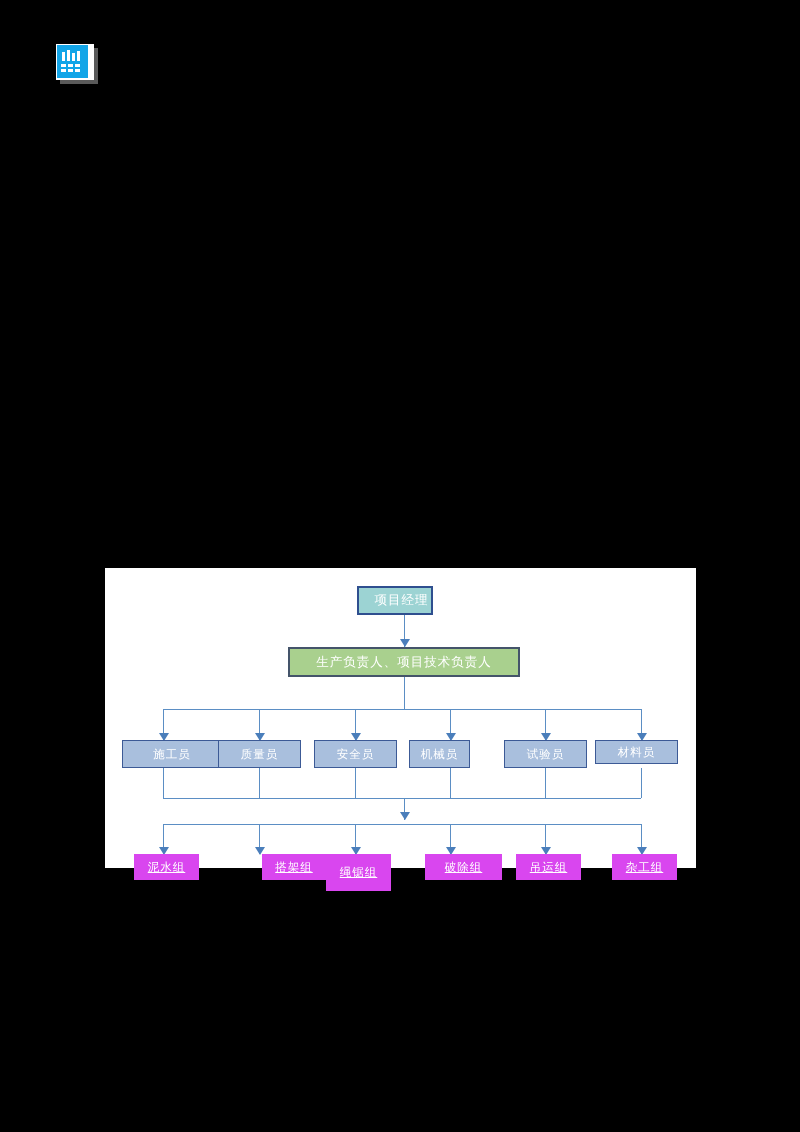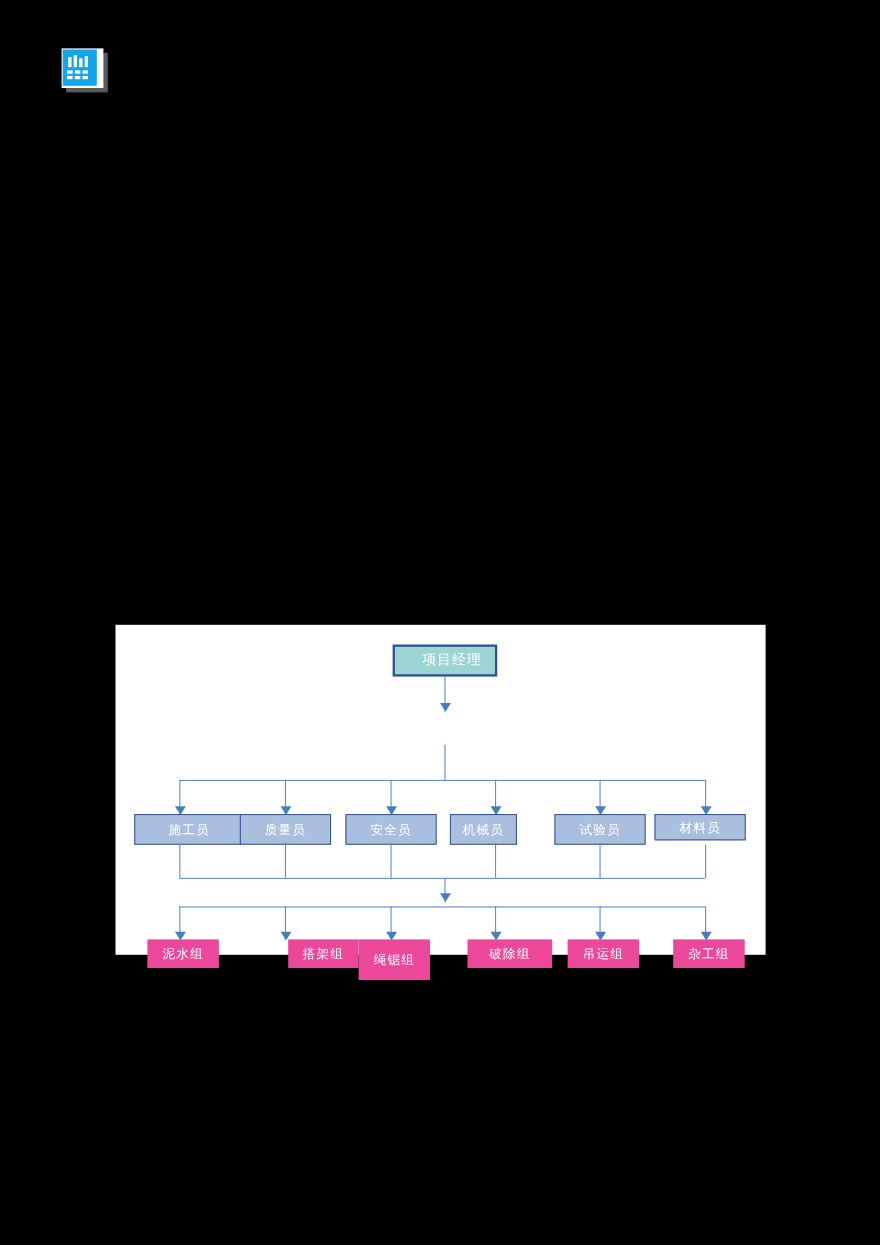--- a/index.html
+++ b/index.html
@@ -83,23 +83,24 @@
     background: #a9d08e;
     border: 2px solid #44546a;
     font-size: 12.5px;
   }
   .node-staff {
     background: #a9bfdd;
     border: 1.5px solid #3c5a96;
     font-size: 11.5px;
   }
   .node-team {
-    background: #ec4899;
+    background: #d946ef;
     border: none;
     font-size: 11.5px;
+    text-decoration: underline;
   }
 
   
   .vline {
     position: absolute;
     width: 1px;
     background: #5b8ec4;
   }
   .hline {
     position: absolute;
@@ -130,27 +131,30 @@
     <div class="bar" style="left:11px; top:19px; width:5px; height:3px;"></div>
     <div class="bar" style="left:18px; top:19px; width:5px; height:3px;"></div>
     <div class="bar" style="left:4px;  top:24px; width:5px; height:3px;"></div>
     <div class="bar" style="left:11px; top:24px; width:5px; height:3px;"></div>
     <div class="bar" style="left:18px; top:24px; width:5px; height:3px;"></div>
   </div>
 </div>
 
 <div id="diagram-canvas">
 
-  <div class="node node-manager" style="left:252px; top:18px; width:95px; height:29px;padding-left:13px;">
+  <div class="node node-manager" style="left:252px; top:18px; width:76px; height:29px;padding-left:13px;">
     <span>项目经理</span>
   </div>
 
   <div class="vline" style="left:299px; top:47px; height:32px;"></div>
   <div class="arrow" style="left:295px; top:71px;"></div>
 
+  <div class="node node-lead" style="left:183px; top:79px; width:232px; height:30px;">
+    <span>生产负责人、项目技术负责人</span>
+  </div>
 
   <div class="vline" style="left:299px; top:109px; height:32px;"></div>
   <div class="hline" style="left:58px; top:141px; width:478px;"></div>
 
   <div class="vline" style="left:58px;  top:141px; height:31px;"></div>
   <div class="arrow" style="left:54px;  top:165px;"></div>
 
   <div class="vline" style="left:154px; top:141px; height:31px;"></div>
   <div class="arrow" style="left:150px; top:165px;"></div>
 

